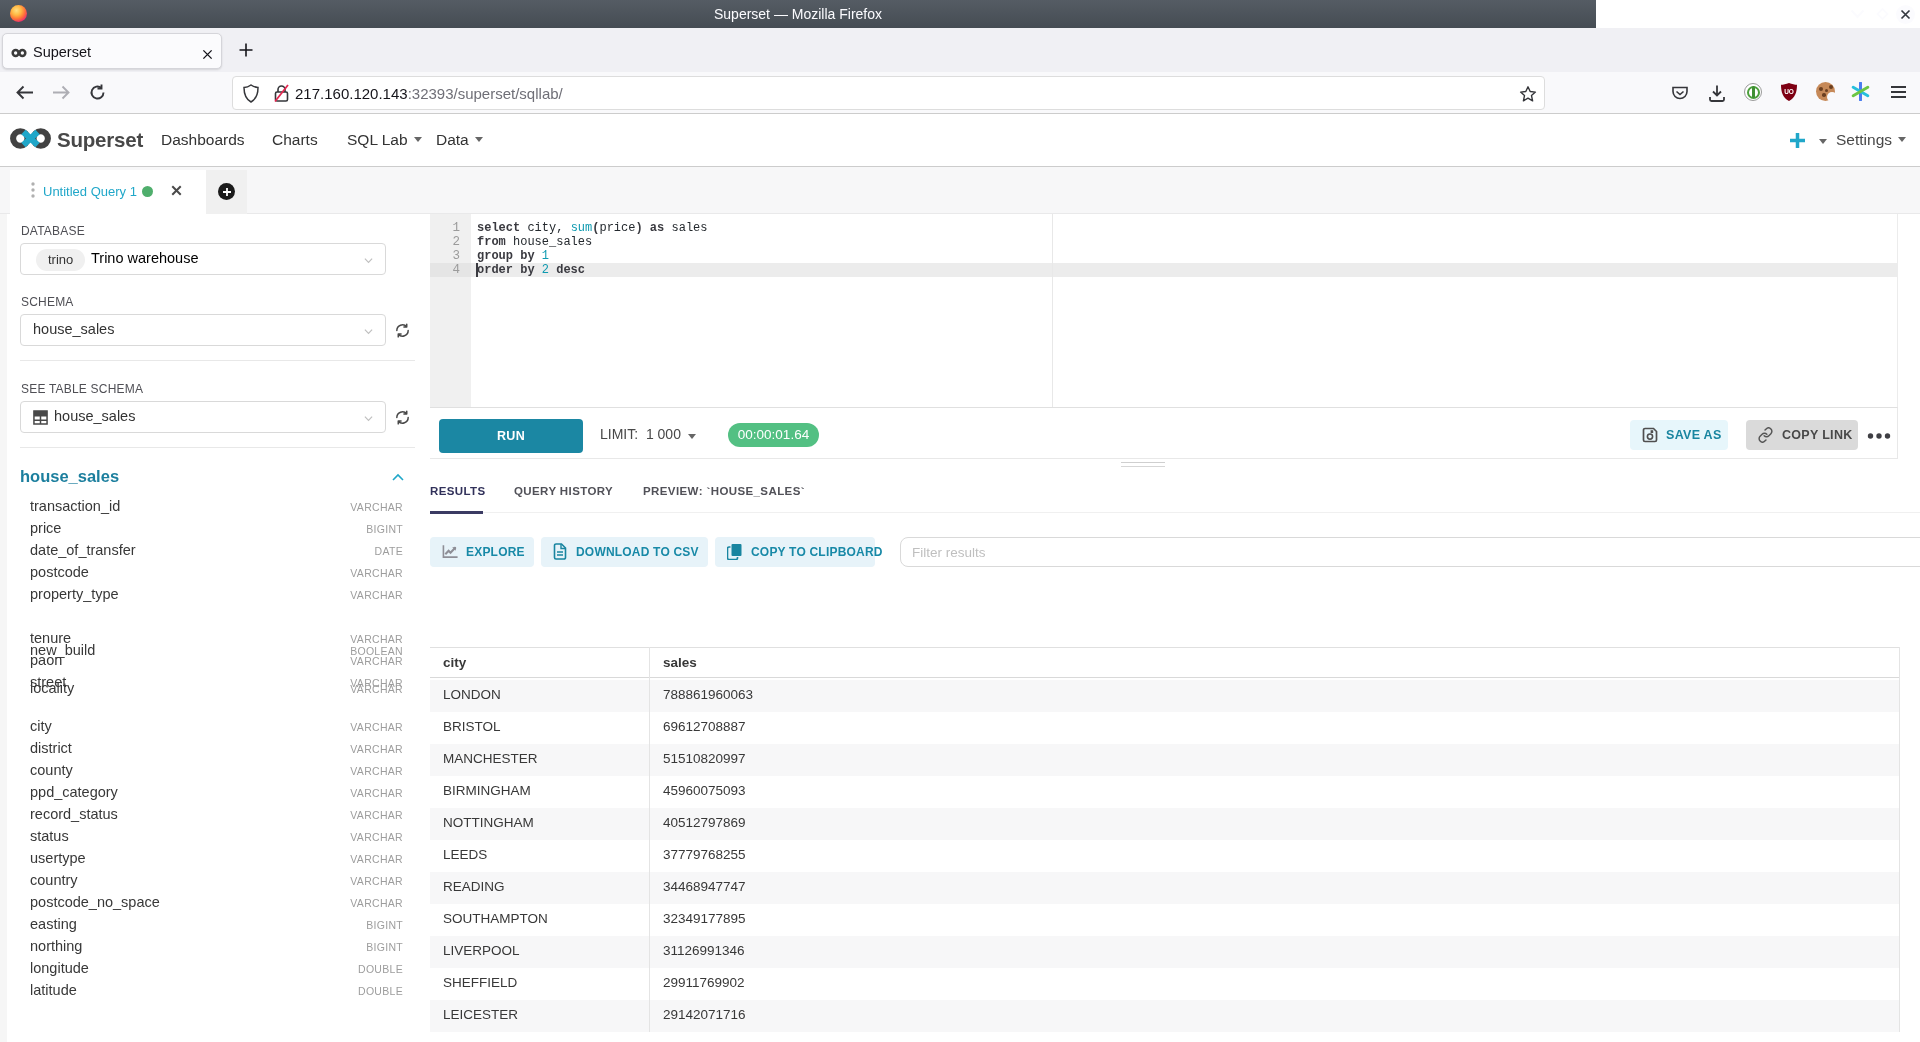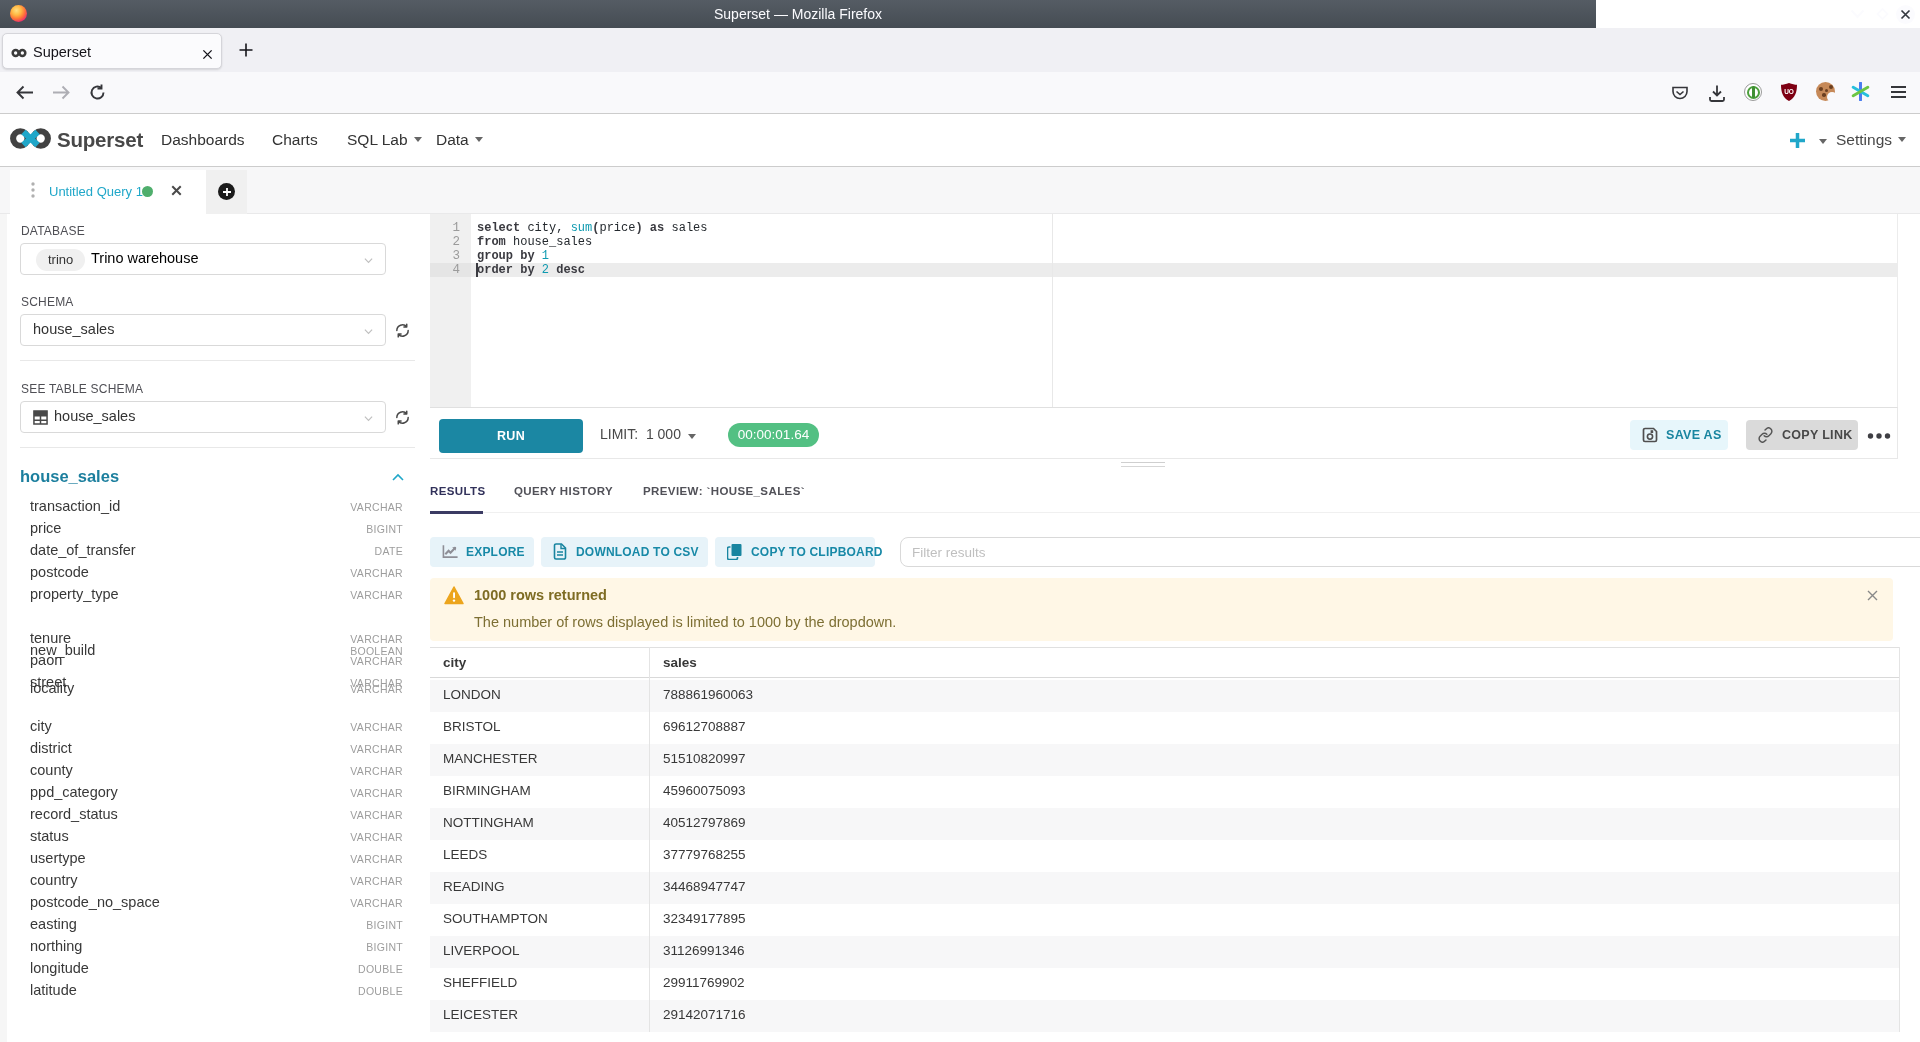--- a/index.html
+++ b/index.html
@@ -22,21 +22,21 @@
 
   
   #navbar { left:0; top:114px; width:1920px; height:53px; background:#fff; border-bottom:1px solid #ccc; }
   #navbar .brandtext { position:absolute; left:57px; top:14px; font-size:20.5px; font-weight:bold; color:#484848; letter-spacing:-0.2px; }
   #navbar .navitem { position:absolute; top:17px; font-size:15.5px; color:#333; }
   .caret { display:inline-block; width:0; height:0; border-left:4px solid transparent; border-right:4px solid transparent; border-top:5px solid #666; vertical-align:middle; margin-left:6px; margin-bottom:2px; }
 
   
   #tabstrip { left:0; top:167px; width:1920px; height:47px; background:#f7f7f8; border-bottom:1px solid #e9e9ea; }
   #qtab { position:absolute; left:10px; top:3px; width:196px; height:45px; background:#fff; }
-  #qtab .tname { position:absolute; left:33px; top:14px; font-size:13px; color:#20a7c9;margin-left:6px; }
+  #qtab .tname { position:absolute; left:33px; top:14px; font-size:13px; color:#20a7c9; }
   #qtab .gdot { position:absolute; left:132px; top:16px; width:11px; height:11px; border-radius:50%; background:#4fae6c; }
   #addtab { position:absolute; left:206px; top:3px; width:41px; height:44px; background:#f0f0f0; }
 
   
   #sidebar { left:0; top:214px; width:430px; height:828px; background:#fff; }
   #sidebar .scrollstrip { position:absolute; left:0; top:0; width:7px; height:828px; background:#f6f6f6; }
   .sb-label { position:absolute; left:21px; font-size:12px; color:#4f4f55; letter-spacing:0.2px; }
   .sb-select { position:absolute; left:20px; width:366px; height:32px; border:1px solid #d9d9d9; border-radius:4px; background:#fff; }
   .sb-select .chev { position:absolute; right:12px; top:12px; width:9px; height:9px; }
   .sb-divider { position:absolute; left:20px; width:395px; height:1px; background:#e8e8e8; }
@@ -128,20 +128,34 @@
     <svg style="position:absolute;left:16px;top:13px;width:18px;height:15px;" viewBox="0 0 18 15">
         <path d="M17 7.5 H2 M7.5 1.5 L1.5 7.5 L7.5 13.5" fill="none" stroke="#35363a" stroke-width="1.9"></path>
       </svg>
     <svg style="position:absolute;left:52px;top:13px;width:18px;height:15px;" viewBox="0 0 18 15">
         <path d="M1 7.5 H16 M10.5 1.5 L16.5 7.5 L10.5 13.5" fill="none" stroke="#aeaeb4" stroke-width="1.9"></path>
       </svg>
     <svg style="position:absolute;left:89px;top:12px;width:17px;height:17px;" viewBox="0 0 17 17">
         <path d="M14.5 8.5 a6,6 0 1 1 -2.2-4.65" fill="none" stroke="#35363a" stroke-width="1.9"></path>
         <path d="M12.5 0.5 v4 h-4" fill="none" stroke="#35363a" stroke-width="1.9"></path>
       </svg>
+    <div id="urlbar">
+      <svg style="position:absolute;left:10px;top:7px;width:16px;height:19px;" viewBox="0 0 16 19">
+          <path d="M8 1 C10.5 2.8 13 3.4 15 3.4 C15 10 13.5 14.8 8 18 C2.5 14.8 1 10 1 3.4 C3 3.4 5.5 2.8 8 1 Z" fill="none" stroke="#35363a" stroke-width="1.5"></path>
+        </svg>
+      <svg style="position:absolute;left:40px;top:7px;width:17px;height:19px;" viewBox="0 0 17 19">
+        <rect x="2.5" y="8" width="12" height="9" rx="1.5" fill="none" stroke="#35363a" stroke-width="1.6"></rect>
+        <path d="M5 8 V5.5 a3.5,3.5 0 0 1 7,0 V8" fill="none" stroke="#35363a" stroke-width="1.6"></path>
+        <path d="M2 17.5 L15 1" stroke="#e22850" stroke-width="1.8"></path>
+      </svg>
+      <span class="url">217.160.120.143<span class="dim">:32393/superset/sqllab/</span></span>
+      <svg style="position:absolute;right:7px;top:8px;width:18px;height:18px;" viewBox="0 0 18 18">
+          <path d="M9 1.8 L11.2 6.5 L16.4 7.1 L12.5 10.6 L13.6 15.8 L9 13.2 L4.4 15.8 L5.5 10.6 L1.6 7.1 L6.8 6.5 Z" fill="none" stroke="#35363a" stroke-width="1.4" stroke-linejoin="round"></path>
+        </svg>
+    </div>
     <svg style="position:absolute;left:1671px;top:12px;width:18px;height:18px;" viewBox="0 0 18 18">
         <path d="M2 3.5 h14 v4 a7,7 0 0 1 -14 0 z" fill="none" stroke="#35363a" stroke-width="1.6"></path>
         <path d="M5.5 7.5 L9 10.5 L12.5 7.5" fill="none" stroke="#35363a" stroke-width="1.6"></path>
       </svg>
     <svg style="position:absolute;left:1708px;top:12px;width:18px;height:18px;" viewBox="0 0 18 18">
         <path d="M9 1.5 V11 M5 7.5 L9 11.5 L13 7.5" fill="none" stroke="#35363a" stroke-width="1.8"></path>
         <path d="M2 13 v2.5 a1.5,1.5 0 0 0 1.5,1.5 h11 a1.5,1.5 0 0 0 1.5,-1.5 V13" fill="none" stroke="#35363a" stroke-width="1.8"></path>
       </svg>
     <div style="position:absolute;left:1744px;top:11px;width:18px;height:18px;border-radius:50%;background:#fff;border:1px solid #9a9a9a;">
       <div style="position:absolute;left:1.5px;top:1.5px;width:13px;height:13px;border-radius:50%;border:2.5px solid #4c9f3c;"></div>
@@ -350,32 +364,20 @@
     <div class="bluebtn" style="left:285px;width:160px;">
       <svg style="position:absolute;left:12px;top:6px;width:15px;height:17px;" viewBox="0 0 15 17">
           <rect x="4.5" y="1" width="10" height="12" rx="1" fill="#1985a0"></rect>
           <path d="M3.5 4 H2 a1.5 1.5 0 0 0-1.5 1.5 V15 a1.5 1.5 0 0 0 1.5 1.5 H9 a1.5 1.5 0 0 0 1.5-1.5 v-1" fill="none" stroke="#1985a0" stroke-width="1.6"></path>
         </svg>
       <span style="position:absolute;left:36px;top:8px;">COPY TO CLIPBOARD</span>
     </div>
     <div id="filterinput">
         <span>Filter results</span>
       </div>
-    <div id="alert">
-      <svg style="position:absolute;left:14px;top:8px;width:20px;height:19px;" viewBox="0 0 20 19">
-          <path d="M10 1 L19 17.5 H1 Z" fill="#eca51d" stroke="#eca51d" stroke-width="1.5" stroke-linejoin="round"></path>
-          <rect x="9.1" y="6.2" width="1.9" height="6" rx="0.9" fill="#fff"></rect>
-          <circle cx="10" cy="14.6" r="1.2" fill="#fff"></circle>
-        </svg>
-      <div class="at">1000 rows returned</div>
-      <div class="ab">The number of rows displayed is limited to 1000 by the dropdown.</div>
-      <svg style="position:absolute;right:15px;top:12px;width:11px;height:11px;" viewBox="0 0 11 11">
-          <path d="M1 1 L10 10 M10 1 L1 10" stroke="#888" stroke-width="1.4"></path>
-        </svg>
-    </div>
     <div id="rtable">
       <div class="thead">
           <div class="c1">city</div>
           <div class="c2">sales</div>
         </div>
       <div class="coldiv" style="top:0;height:385px;"></div>
       <div class="coldiv" style="left:1469px;top:0;height:385px;"></div>
       <div class="trow odd" style="top:33px;">
           <div class="c1">LONDON</div>
           <div class="c2">788861960063</div>

